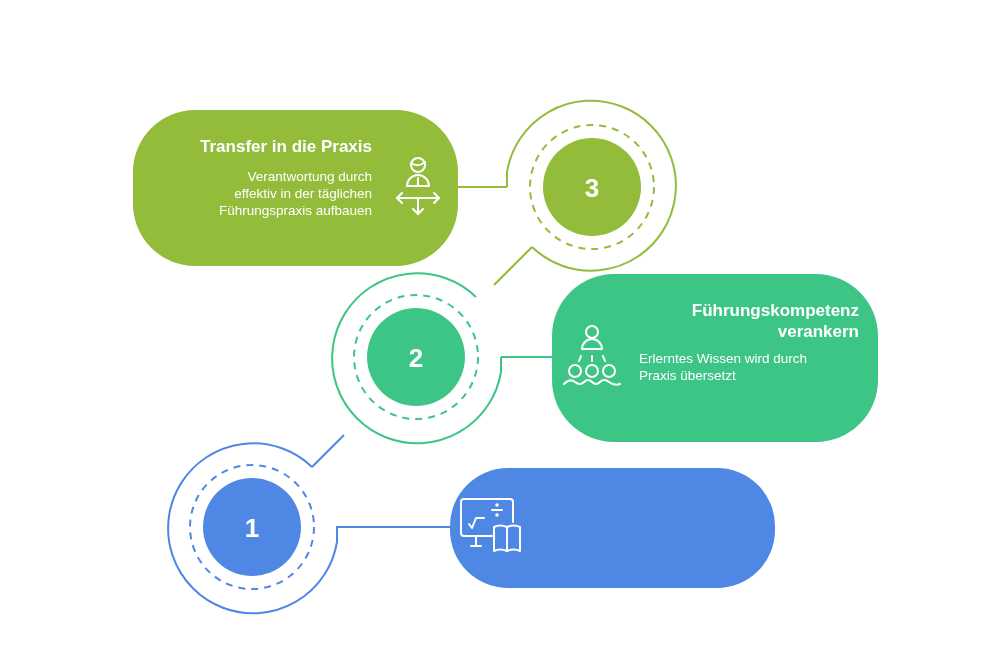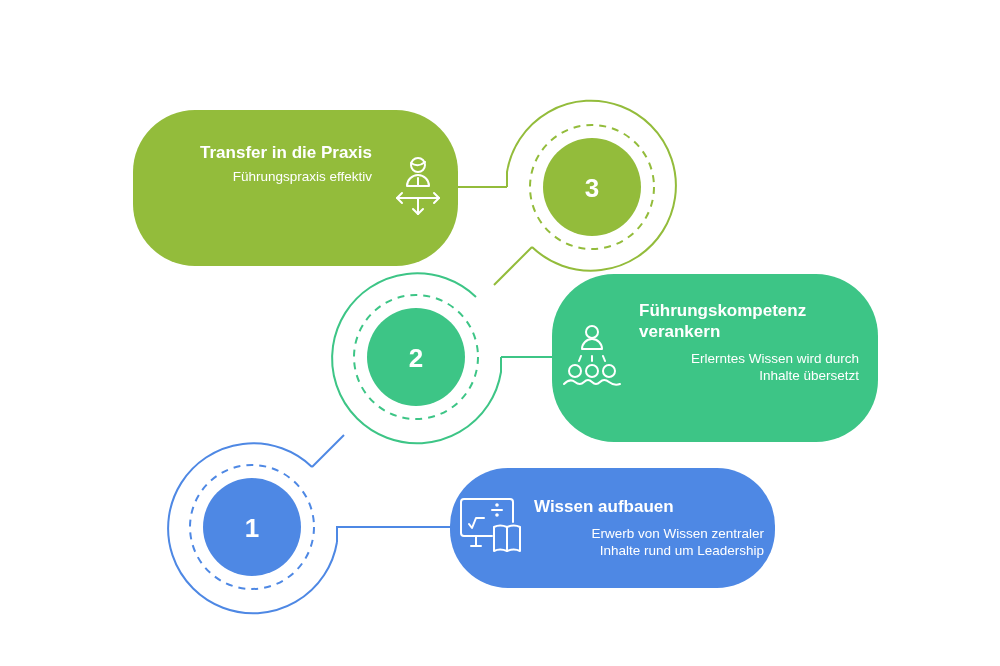--- a/index.html
+++ b/index.html
@@ -1,25 +1,25 @@
 <!DOCTYPE html>
 <html><head>
 <meta charset="utf-8">
 <style>
   html, body { margin: 0; padding: 0; background: #ffffff; }
   body { width: 1000px; height: 666px; position: relative; overflow: hidden; font-family: "Liberation Sans", sans-serif; }
   .canvas { position: absolute; left: 0; top: 0; width: 1000px; height: 666px; }
   .card { position: absolute; color: #ffffff; box-sizing: border-box; }
-  .card .title { font-weight: bold; font-size: 17px; line-height: 21px; }
-  .card .desc { font-size: 13.5px; line-height: 17px; margin-top: 8px; text-align: right; }
+  .card .title { font-weight: bold; font-size: 17px; line-height: 21px; text-align: right; }
+  .card .desc { font-size: 13.5px; line-height: 17px; margin-top: 8px; }
   .card .icon { position: absolute; }
   .num { font-family: "Liberation Sans", sans-serif; font-weight: bold; font-size: 26px; fill: #ffffff; }
 
   #card3 { left: 133px; top: 110px; width: 325px; height: 156px; border-radius: 62px; background: #93bc3b; }
-  #card3 .title { position: absolute; right: 86px; top: 26px; text-align: right; margin-top: 6px; }
+  #card3 .title { position: absolute; right: 86px; top: 26px; text-align: right; }
   #card3 .desc { position: absolute; right: 86px; top: 50px; text-align: right; width: 220px; margin-top: 8px; }
   #card3 .icon { left: 262px; top: 46px; }
 
   #card2 { left: 552px; top: 274px; width: 326px; height: 168px; border-radius: 62px; background: #3dc586; }
   #card2 .text { position: absolute; left: 87px; top: 26px; width: 220px; }
   #card2 .icon { left: 10px; top: 50px; }
 
   #card1 { left: 450px; top: 468px; width: 325px; height: 120px; border-radius: 58px; background: #4e88e4; }
   #card1 .text { position: absolute; left: 84px; top: 28px; width: 230px; }
   #card1 .desc { margin-top: 8px; }
@@ -55,21 +55,23 @@
     <path d="M 507 187 L 458 187"></path>
     <circle cx="592" cy="187" r="62" stroke-dasharray="7 6"></circle>
   </g>
   <circle cx="592" cy="187" r="49" fill="#93bc3b"></circle>
   <text class="num" x="592" y="197" text-anchor="middle">3</text>
 </svg>
 
 <div class="card" id="card3">
   <div class="title">Transfer in die Praxis</div>
   <div class="desc">
-    <div>Führungspraxis effektiv</div>
+    <div>Verantwortung durch</div>
+    <div>effektiv in der täglichen</div>
+    <div>Führungspraxis aufbauen</div>
   </div>
   <svg class="icon" width="46" height="64" viewBox="0 0 46 64" fill="none" stroke="#ffffff" stroke-width="2" stroke-linecap="round" stroke-linejoin="round">
     <circle cx="23" cy="9" r="7"></circle>
     <path d="M 16 7 Q 23 12 30 6"></path>
     <path d="M 12 30 A 11 11 0 0 1 34 30 Z"></path>
     <path d="M 23 22 L 23 30"></path>
     <path d="M 2 42 L 44 42"></path>
     <path d="M 7 37 L 2 42 L 7 47"></path>
     <path d="M 39 37 L 44 42 L 39 47"></path>
     <path d="M 23 42 L 23 58"></path>
@@ -89,37 +91,30 @@
     <circle cx="47" cy="47" r="6"></circle>
     <path d="M 2 60 Q 8 54 13 58 Q 18 62 22 58 Q 26 54 30 58 Q 34 62 38 58 Q 42 54 47 58 Q 52 62 58 60"></path>
   </svg>
   <div class="text">
     <div class="title">
       <div>Führungskompetenz</div>
       <div>verankern</div>
     </div>
     <div class="desc">
       <div>Erlerntes Wissen wird durch</div>
-      <div>Inhalte übersetzt</div>
+      <div>Praxis übersetzt</div>
     </div>
   </div>
 </div>
 
 <div class="card" id="card1">
   <svg class="icon" width="70" height="64" viewBox="0 0 70 64" fill="none" stroke="#ffffff" stroke-width="2" stroke-linecap="round" stroke-linejoin="round">
     <path d="M 36 40 L 8 40 A 3 3 0 0 1 5 37 L 5 6 A 3 3 0 0 1 8 3 L 54 3 A 3 3 0 0 1 57 6 L 57 26"></path>
     <path d="M 36 14 L 46 14"></path>
     <circle cx="41" cy="9" r="0.8" fill="#ffffff"></circle>
     <circle cx="41" cy="19" r="0.8" fill="#ffffff"></circle>
     <path d="M 13 28 L 16 32 L 20 22 L 28 22"></path>
     <path d="M 20 40 L 20 50"></path>
     <path d="M 15 50 L 25 50"></path>
     <path d="M 38 31 L 38 55 Q 44 52 51 55 L 51 31 Q 44 28 38 31 Z"></path>
     <path d="M 51 31 Q 58 28 64 31 L 64 55 Q 58 52 51 55"></path>
   </svg>
-  <div class="text">
-    <div class="title">Wissen aufbauen</div>
-    <div class="desc">
-      <div>Erwerb von Wissen zentraler</div>
-      <div>Inhalte rund um Leadership</div>
-    </div>
-  </div>
 </div>
 
 </body></html>

